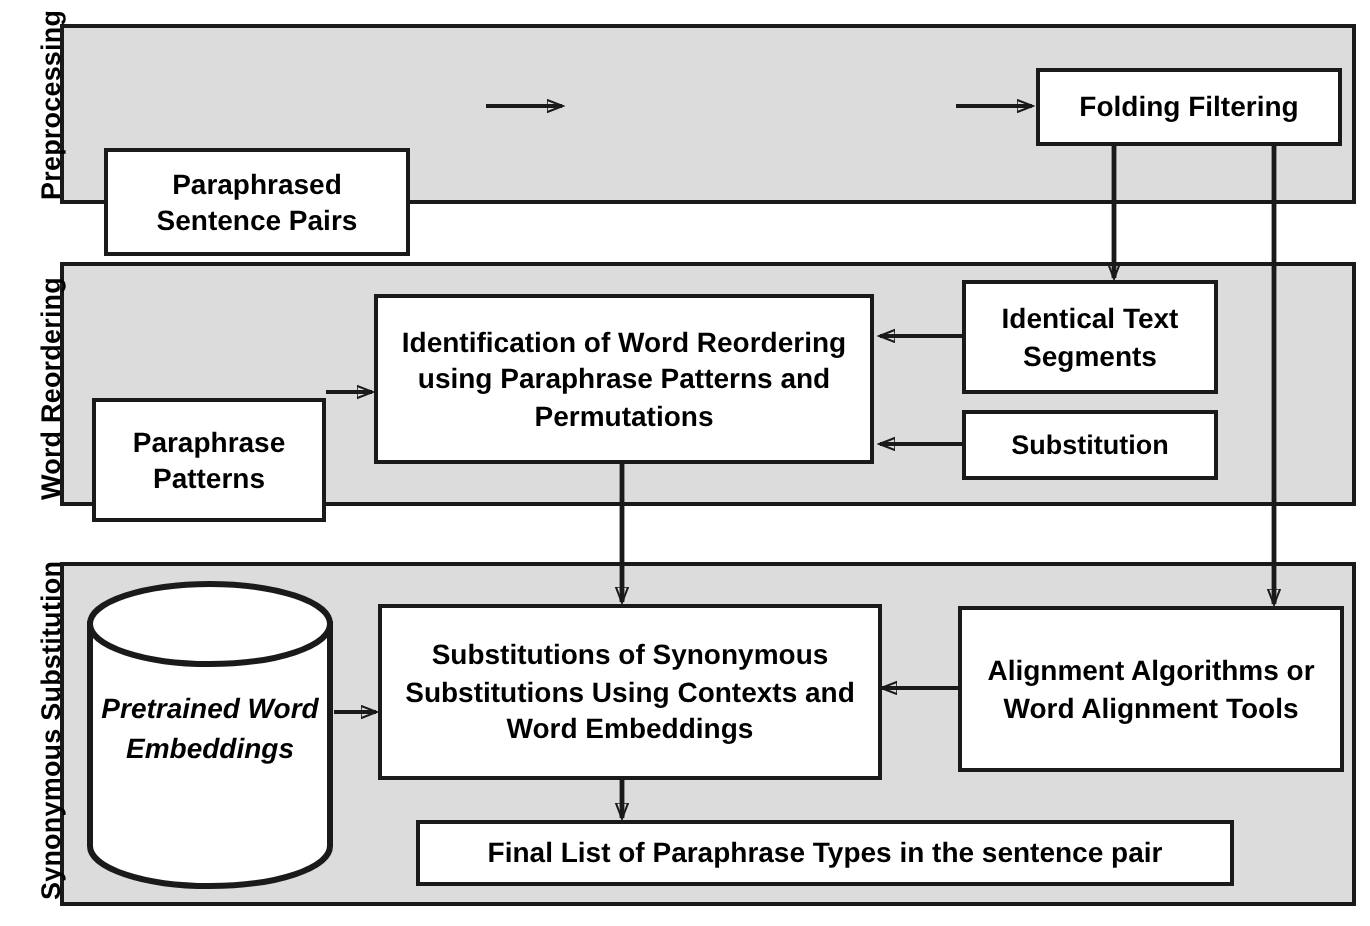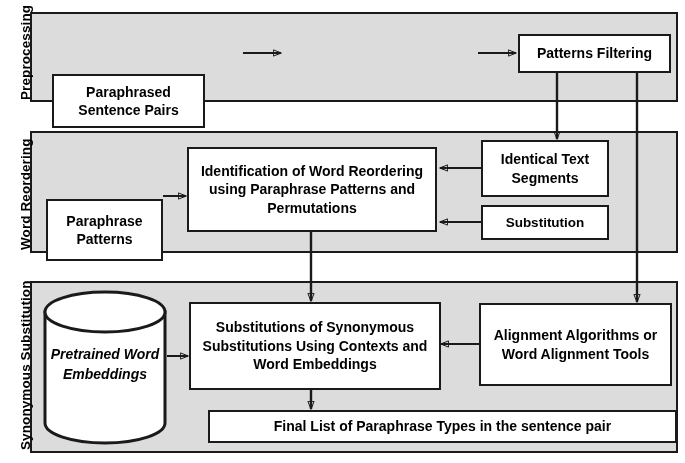--- a/index.html
+++ b/index.html
@@ -128,21 +128,21 @@
     <line x1="167" y1="356" x2="188" y2="356" stroke-width="2" marker-end="url(#ah)"></line>
 
     <line x1="479" y1="344" x2="441" y2="344" stroke-width="2" marker-end="url(#ah)"></line>
 
     <line x1="311" y1="390" x2="311" y2="409" stroke-width="2.4" marker-end="url(#ah)"></line>
   </svg>
 
   <div class="box" style="left:52px; top:26px; width:153px; height:54px;margin-top:48px;">Paraphrased Sentence Pairs</div>
 
 
-  <div class="box" style="left:518px; top:34px; width:153px; height:39px;">Patterns Filtering</div>
+  <div class="box" style="left:518px; top:34px; width:153px; height:39px;">Folding Filtering</div>
 
   <div class="box" style="left:46px; top:165px; width:117px; height:62px;margin-top:34px;">Paraphrase Patterns</div>
 
   <div class="box" style="left:187px; top:147px; width:250px; height:85px;">Identification of Word Reordering using Paraphrase Patterns and Permutations</div>
 
   <div class="box" style="left:481px; top:140px; width:128px; height:57px;">Identical Text Segments</div>
 
   <div class="box small" style="left:481px; top:205px; width:128px; height:35px;">Substitution</div>
 
   <div class="cylinder" style="left:42px; top:290px; width:126px; height:155px;">
@@ -150,15 +150,15 @@
       <path d="M3,22 L3,133 A60,20 0 0 0 123,133 L123,22 Z" fill="#ffffff" stroke="#1a1a1a" stroke-width="3"></path>
       <ellipse cx="63" cy="22" rx="60" ry="20" fill="#ffffff" stroke="#1a1a1a" stroke-width="3"></ellipse>
     </svg>
     <div class="cyl-label" style="top:54px;">Pretrained Word Embeddings</div>
   </div>
 
   <div class="box" style="left:189px; top:302px; width:252px; height:88px;">Substitutions of Synonymous Substitutions Using Contexts and Word Embeddings</div>
 
   <div class="box" style="left:479px; top:303px; width:193px; height:83px;">Alignment Algorithms or Word Alignment Tools</div>
 
-  <div class="box" style="left:208px; top:410px; width:469px; height:33px;">Final List of Paraphrase Types in the sentence pair</div>
+  <div class="box" style="left:208px; top:410px; width:409px; height:33px;">Final List of Paraphrase Types in the sentence pair</div>
 
 </div>
 
 </body></html>

